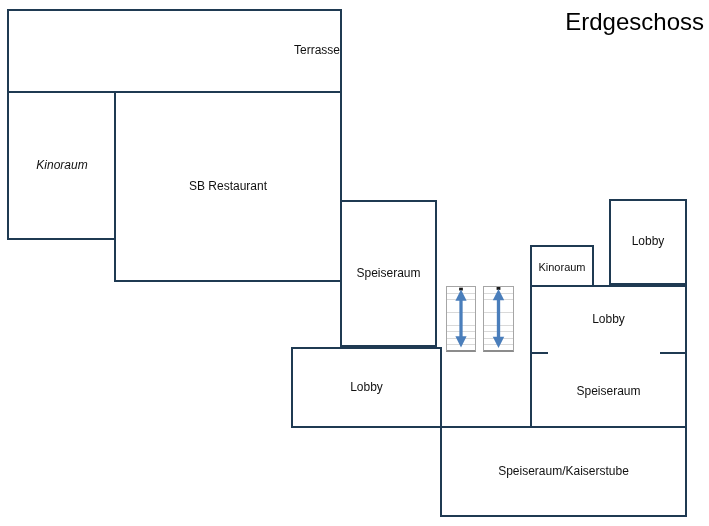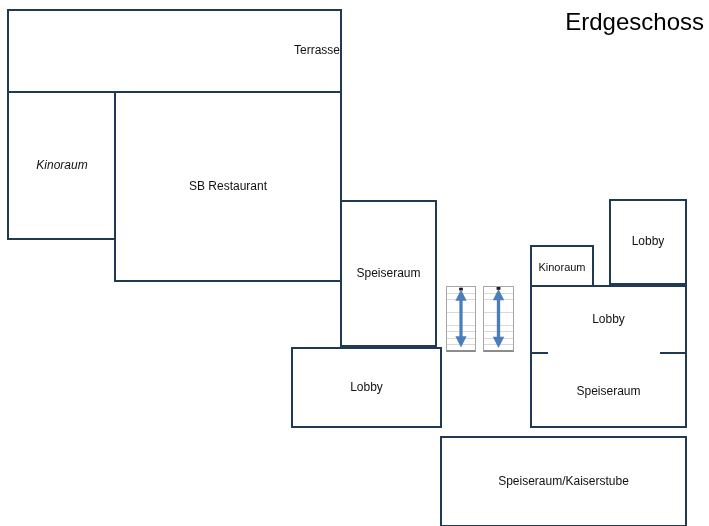--- a/index.html
+++ b/index.html
@@ -116,17 +116,17 @@
   <div class="room" style="left:530px;top:285px;width:157px;height:143px;"></div>
 
   <div class="wallseg" style="left:531px;top:352px;width:17px;height:2px;"></div>
   <div class="wallseg" style="left:660px;top:352px;width:26px;height:2px;"></div>
 
   <div class="label" style="left:530px;top:313px;width:157px;">Lobby</div>
 
 
   <div class="label" style="left:530px;top:385px;width:157px;">Speiseraum</div>
 
-  <div class="room" style="left:440px;top:426px;width:247px;height:91px;margin-top:10px;">
+  <div class="room" style="left:440px;top:426px;width:247px;height:91px;">
     <span>Speiseraum/Kaiserstube</span>
   </div>
 
 </div>
 
 </body></html>

